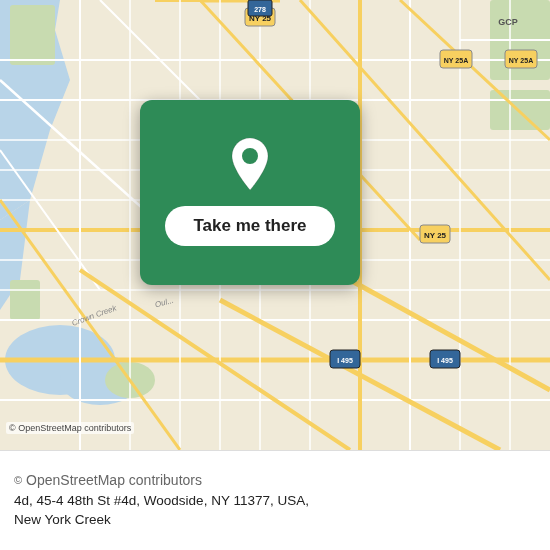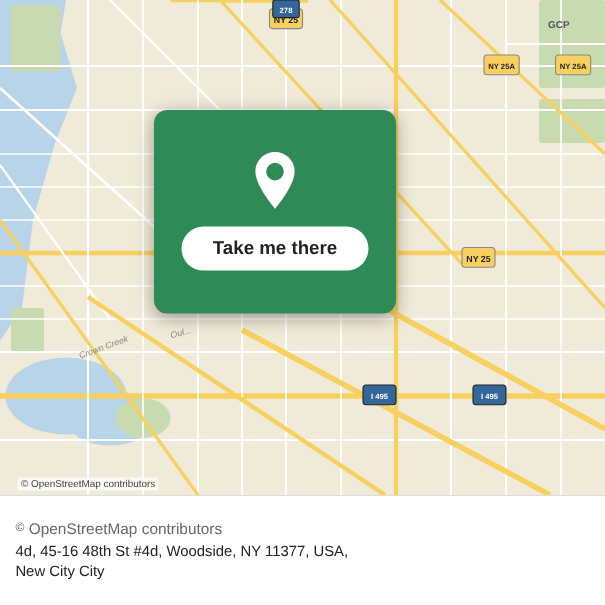--- a/index.html
+++ b/index.html
@@ -117,28 +117,27 @@
       flex-shrink: 0;
     }
 
     #moovit-logo svg {
       height: 36px;
     }
 
     
     #map-attr {
       position: absolute;
-      bottom: 4px;
+      bottom: 16px;
       left: 6px;
       font-size: 9px;
       color: #444;
       background: rgba(255,255,255,0.7);
       padding: 1px 3px;
       border-radius: 2px;
-      margin-left: 10px;
     }
   </style>
 </head>
 <body>
 
 <div id="app">
 
   <div id="map-container">
 
     <svg id="map-svg" viewBox="0 0 550 450" xmlns="http://www.w3.org/2000/svg">
@@ -239,19 +238,19 @@
     <div id="map-attr">© OpenStreetMap contributors</div>
   </div>
 
   <div id="footer">
     <div id="footer-left">
       <div id="footer-attribution">
         <span style="font-size:11px;">©</span>
         <span id="osm-copyright">OpenStreetMap contributors</span>
       </div>
       <div id="address-line">
-        <span>4d, 45-16 48th St #4d, Woodside, NY 11377, USA,</span><br>
-        <span>New City City</span>
+        <span>4d, 45-4 48th St #4d, Woodside, NY 11377, USA,</span><br>
+        <span>New York Creek</span>
       </div>
     </div>
   </div>
 
 </div>
 
 </body></html>

